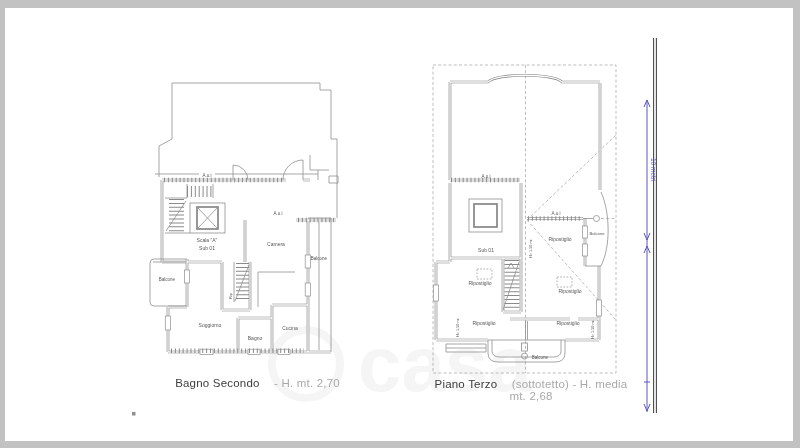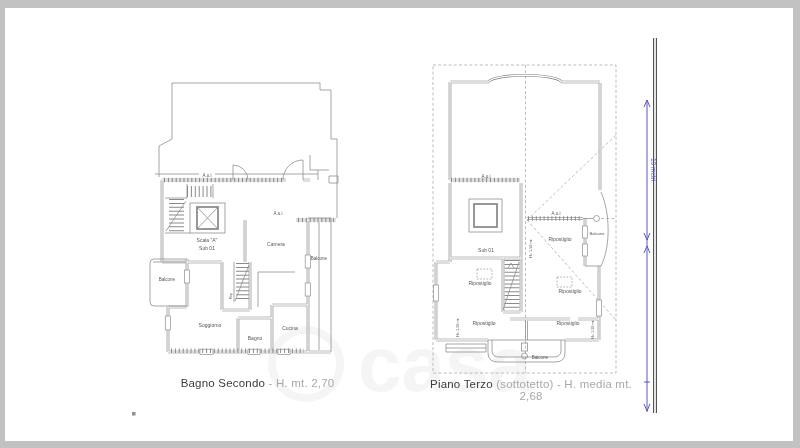--- a/index.html
+++ b/index.html
@@ -14,21 +14,21 @@
   .w2{fill:none;stroke:#7e7e7e;stroke-width:2.6;}
   .w2i{fill:none;stroke:#ffffff;stroke-width:1.3;}
   .thin{fill:none;stroke:#8f8f8f;stroke-width:0.8;}
   .thin2{fill:none;stroke:#868686;stroke-width:1.7;}
   .dash{fill:none;stroke:#a0a0a0;stroke-width:0.7;stroke-dasharray:3 2.2;}
   .dashf{fill:none;stroke:#9b9b9b;stroke-width:0.8;stroke-dasharray:1.6 1.6;}
   .hatch{fill:none;stroke:#8a8a8a;stroke-dasharray:1 2.9;}
   .win{fill:#ffffff;stroke:#8f8f8f;stroke-width:0.7;}
   text.lbl{fill:#585858;font-family:"Liberation Sans",sans-serif;}
   .caption{position:absolute;font-size:11.5px;letter-spacing:0.2px;color:#3d3d3d;text-align:center;}
-  .caption .faded{color:#a9a9a9;}
+  .caption .faded{color:#a9a9a9;padding-left:11px;}
   #caption-left{left:150px;top:377px;width:215px;}
   #caption-right{left:425px;top:378px;width:212px;}
   #watermark{position:absolute;left:268px;top:318px;width:300px;height:92px;
              display:flex;align-items:center;gap:14px;pointer-events:none;}
   #watermark .ring{width:60px;height:60px;border:8px solid rgba(70,70,70,0.055);border-radius:50%;}
   #watermark .wmtext{font-size:78px;font-weight:bold;color:rgba(70,70,70,0.055);line-height:1;}
 </style>
 </head>
 <body>
 

